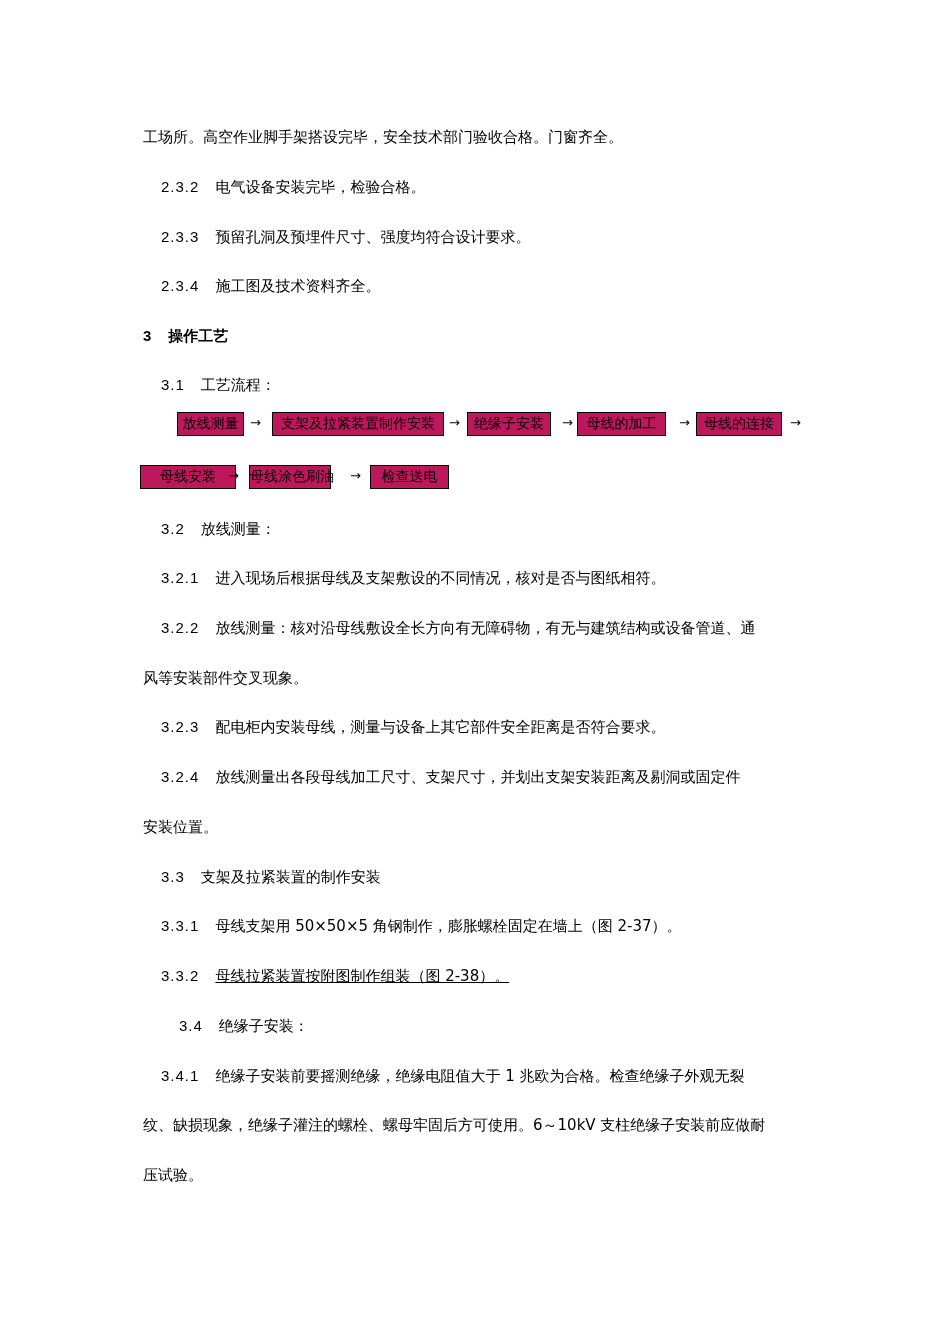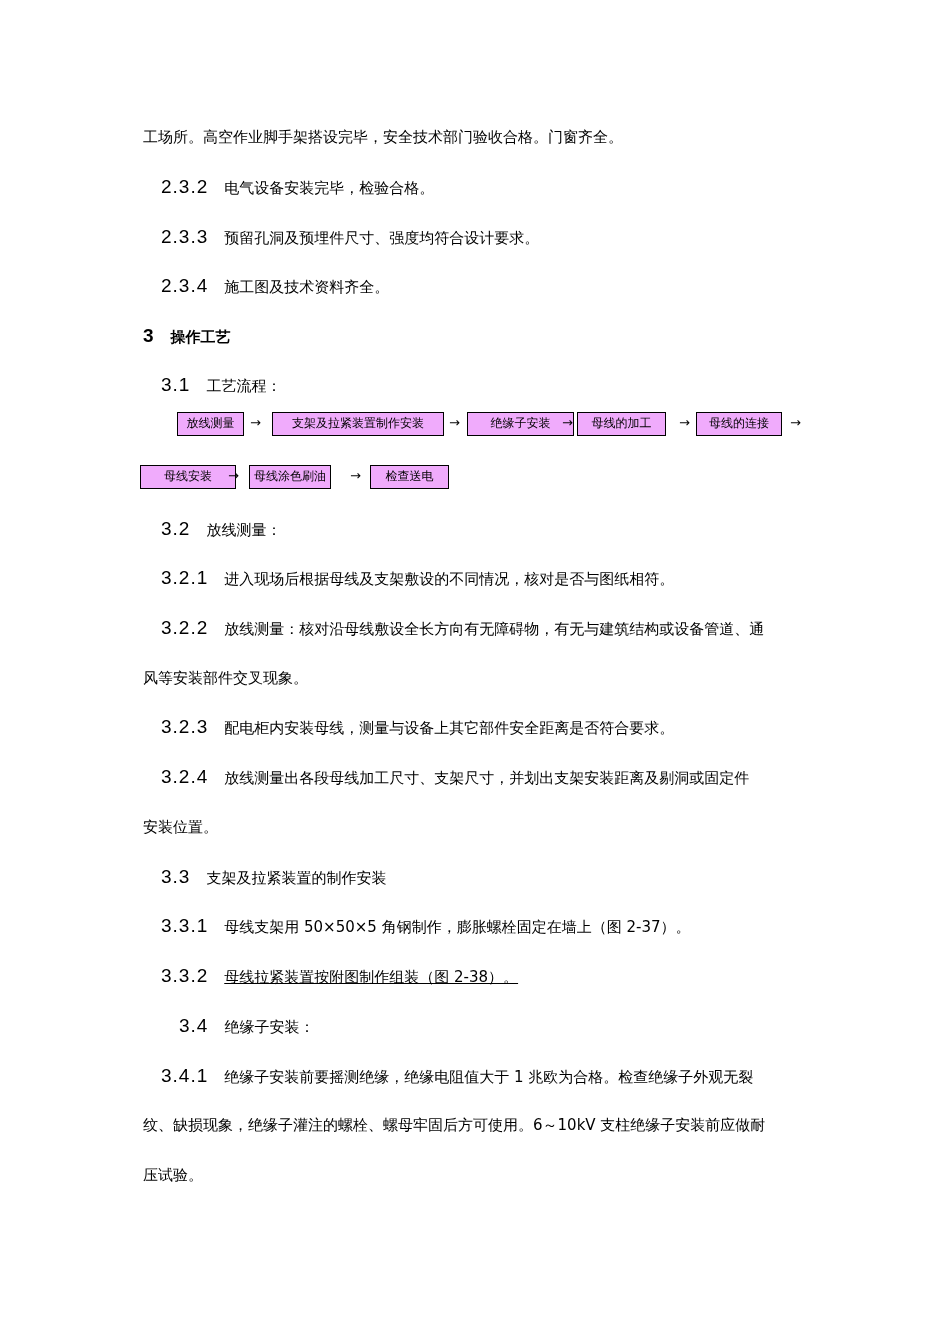--- a/index.html
+++ b/index.html
@@ -1,23 +1,23 @@
 <!DOCTYPE html>
 <html><head>
 <meta charset="utf-8">
 <style>
   html, body { margin: 0; padding: 0; background: #ffffff; }
   body { width: 950px; height: 1344px; position: relative; overflow: hidden;
          font-family: "DejaVu Sans", "Liberation Sans", sans-serif; color: #000; }
   .line { position: absolute; font-size: 15px; line-height: 20px; white-space: nowrap; }
-  .num { display: inline-block; font-family: "Liberation Sans", sans-serif; font-size: 19px; letter-spacing: 1px; }
+  .num { display: inline-block; font-family: "Liberation Sans", sans-serif; font-size: 15px; letter-spacing: 1px; }
   .gap { display: inline-block; width: 16px; }
   .heading { font-weight: bold; }
   .box { position: absolute; border: 1.5px solid #000; height: 24px; box-sizing: border-box;
-         font-size: 12px; line-height: 21px; text-align: center; white-space: nowrap; background: #f0abfc; }
+         font-size: 14px; line-height: 21px; text-align: center; white-space: nowrap; background: #be185d; }
   .arrow { position: absolute; font-size: 13px; line-height: 20px; }
 </style>
 </head>
 <body>
 
 <div class="line" style="left:143px;top:127px;">
   <span>工场所。高空作业脚手架搭设完毕，安全技术部门验收合格。门窗齐全。</span>
 </div>
 
 <div class="line" style="left:161px;top:177px;">
@@ -38,21 +38,21 @@
 
 <div class="line" style="left:161px;top:375px;">
   <span class="num">3.1</span><span class="gap"></span><span>工艺流程：</span>
 </div>
 
 <div>
   <div class="box" style="left:177px;top:412px;width:67px;">放线测量</div>
   <div class="arrow" style="left:250px;top:413px;">→</div>
   <div class="box" style="left:272px;top:412px;width:172px;">支架及拉紧装置制作安装</div>
   <div class="arrow" style="left:449px;top:413px;">→</div>
-  <div class="box" style="left:467px;top:412px;width:107px;">绝缘子安装</div>
+  <div class="box" style="left:467px;top:412px;width:84px;">绝缘子安装</div>
   <div class="arrow" style="left:562px;top:413px;">→</div>
   <div class="box" style="left:577px;top:412px;width:89px;">母线的加工</div>
   <div class="arrow" style="left:679px;top:413px;">→</div>
   <div class="box" style="left:696px;top:412px;width:86px;">母线的连接</div>
   <div class="arrow" style="left:790px;top:413px;">→</div>
 
   <div class="box" style="left:140px;top:465px;width:96px;">母线安装</div>
   <div class="arrow" style="left:228px;top:466px;">→</div>
   <div class="box" style="left:249px;top:465px;width:82px;">母线涂色刷油</div>
   <div class="arrow" style="left:350px;top:466px;">→</div>

